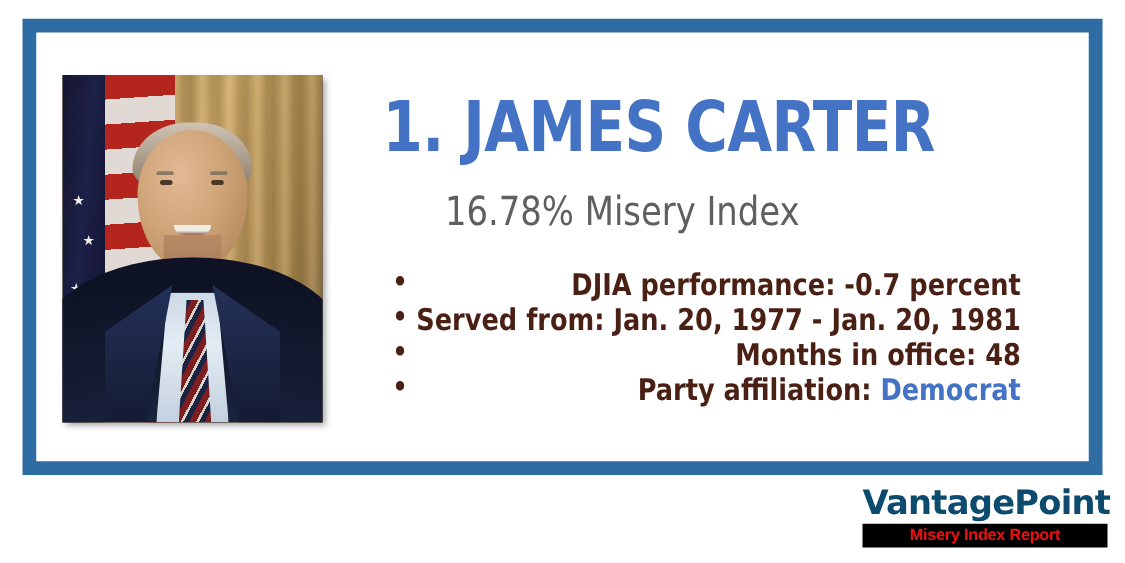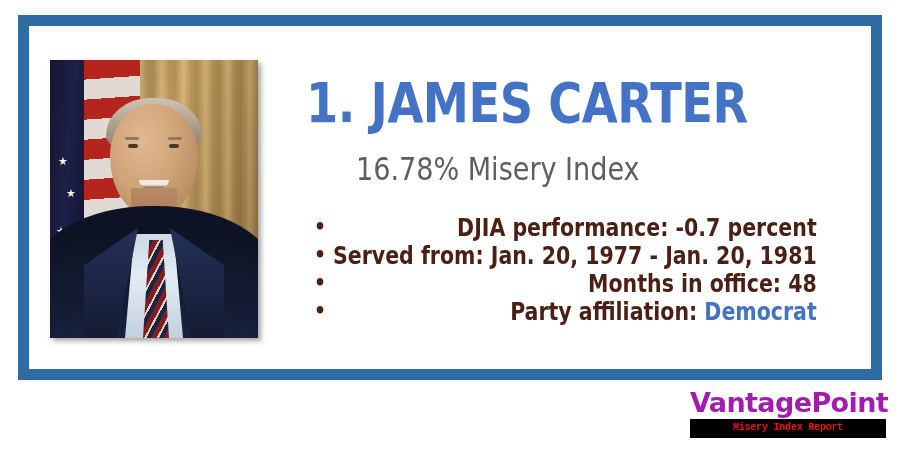--- a/index.html
+++ b/index.html
@@ -244,23 +244,23 @@
     letter-spacing: -0.6px;
     color: #2e6da4;
     white-space: nowrap;
   }
   #logo-bar {
     margin-top: 2px;
     background: #000000;
     padding: 2px 0 3px;
   }
   #logo-tagline {
-    font-family: Liberation Mono, monospace;
+    font-family: Liberation Sans, sans-serif;
     font-weight: bold;
-    font-size: 10px;
+    font-size: 13px;
     line-height: 14px;
     letter-spacing: -0.2px;
     color: #ee1111;
     white-space: nowrap;
   }
 </style>
 </head>
 <body>
 
 <div id="card">
@@ -298,19 +298,19 @@
   <div id="subhead" style="color: rgb(95, 95, 95);">16.78% Misery Index</div>
 
   <ul id="facts">
       <li><span>DJIA performance:</span> <span>-0.7 percent</span></li>
       <li><span>Served from:</span> <span>Jan. 20, 1977 - Jan. 20, 1981</span></li>
       <li><span>Months in office:</span> <span>48</span></li>
       <li><span>Party affiliation:</span> <span class="accent" style="color: rgb(68, 114, 196);">Democrat</span></li>
     </ul>
 
   <div id="logo">
-    <div id="logo-word" style="color: #a21caf;">VantagePoint</div>
+    <div id="logo-word" style="color: #0c4a6e;">VantagePoint</div>
     <div id="logo-bar" style="background: rgb(0, 0, 0);">
       <div id="logo-tagline" style="color: rgb(238, 17, 17);">Misery Index Report</div>
     </div>
   </div>
 
 </div>
 
 </body></html>

